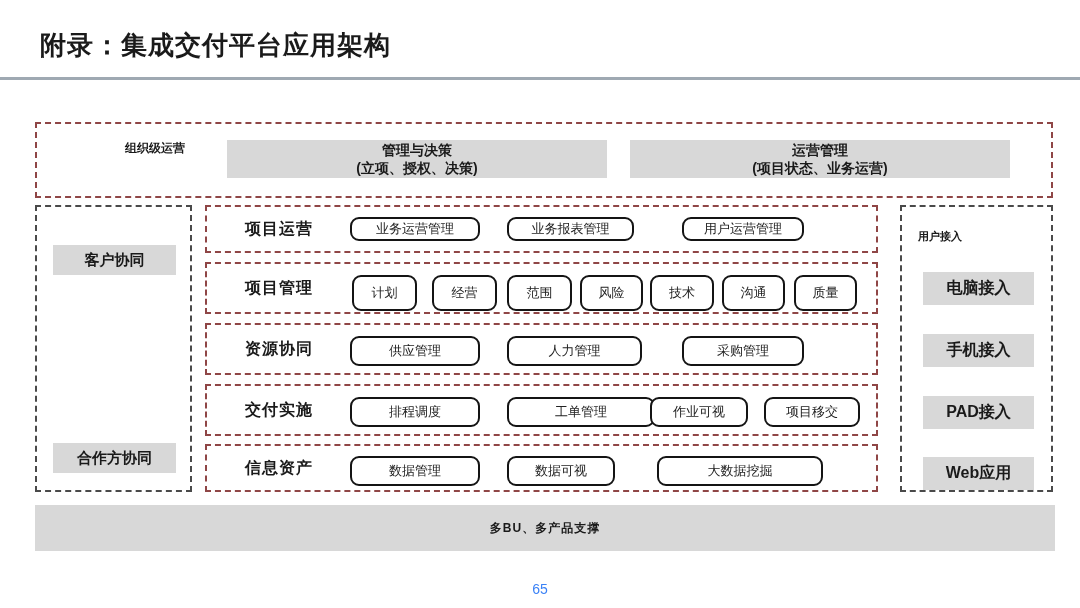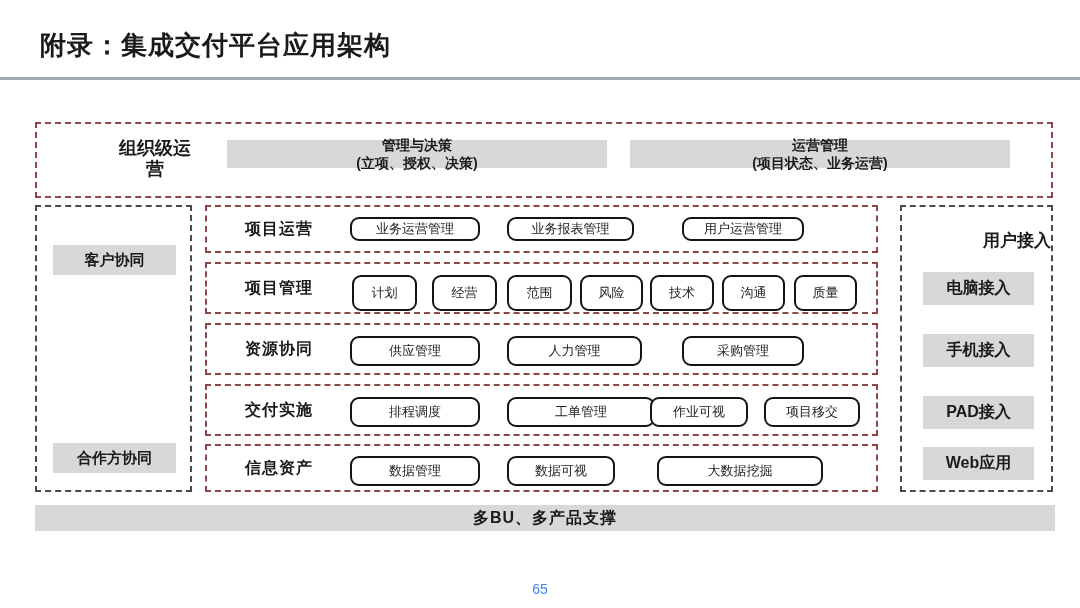--- a/index.html
+++ b/index.html
@@ -11,22 +11,22 @@
 
   .dashed{position:absolute;border:2px dashed #8f4646;box-sizing:border-box;background:#fff;}
   .dashed.side{border-color:#4a4a4a;}
 
   .grayfill{background:#d8d8d8;position:absolute;display:flex;flex-direction:column;
             align-items:center;justify-content:center;font-weight:bold;box-sizing:border-box;}
 
   
   .top-band{left:35px;top:122px;width:1018px;height:76px;}
   .org-label{position:absolute;left:82px;top:14px;width:72px;text-align:center;
-             font-weight:bold;font-size:18px;line-height:21px;}
-  .top-box{height:28px;top:16px;font-size:14px;line-height:18px;}
+             font-weight:bold;font-size:12px;line-height:21px;}
+  .top-box{height:38px;top:16px;font-size:14px;line-height:18px;}
   .top-box.b0{left:190px;width:380px;}
   .top-box.b1{left:593px;width:380px;}
 
   
   .left-col{left:35px;top:205px;width:157px;height:287px;}
   .left-box{left:16px;width:123px;height:30px;font-size:15px;}
   .left-box.i0{top:38px;}
   .left-box.i1{top:236px;}
 
   
@@ -37,30 +37,30 @@
        display:flex;align-items:center;justify-content:center;font-size:13px;color:#222;
        box-sizing:border-box;}
   .r0{top:205px;height:48px;} .r0 .btn{top:10px;}
   .r1{top:262px;height:52px;} .r1 .btn{top:11px;height:36px;}
   .r2{top:323px;height:52px;} .r2 .btn{top:11px;height:30px;}
   .r3{top:384px;height:52px;} .r3 .btn{top:11px;height:30px;}
   .r4{top:444px;height:48px;} .r4 .btn{top:10px;height:30px;}
 
   
   .right-col{left:900px;top:205px;width:153px;height:287px;}
-  .right-header{position:absolute;left:0;top:22px;width:100%;text-align:right;
-                font-weight:bold;font-size:17px;}
+  .right-header{position:absolute;left:16px;top:22px;width:100%;text-align:left;
+                font-weight:bold;font-size:11px;}
   .right-box{left:21px;width:111px;height:33px;font-size:16px;}
   .right-box.i0{top:65px;}
   .right-box.i1{top:127px;}
   .right-box.i2{top:189px;}
-  .right-box.i3{top:240px;}
+  .right-box.i3{top:250px;}
 
   
-  .bottom-bar{left:35px;top:505px;width:1020px;height:26px;font-size:16px;letter-spacing:1px;}
+  .bottom-bar{left:35px;top:505px;width:1020px;height:46px;font-size:12px;letter-spacing:1px;}
 
   .page-num{position:absolute;left:0;top:581px;width:1080px;text-align:center;
             color:#3b82f6;font-size:14px;}
 </style>
 </head>
 <body>
 
 <div class="slide">
 
   <div class="title">附录：集成交付平台应用架构</div>

